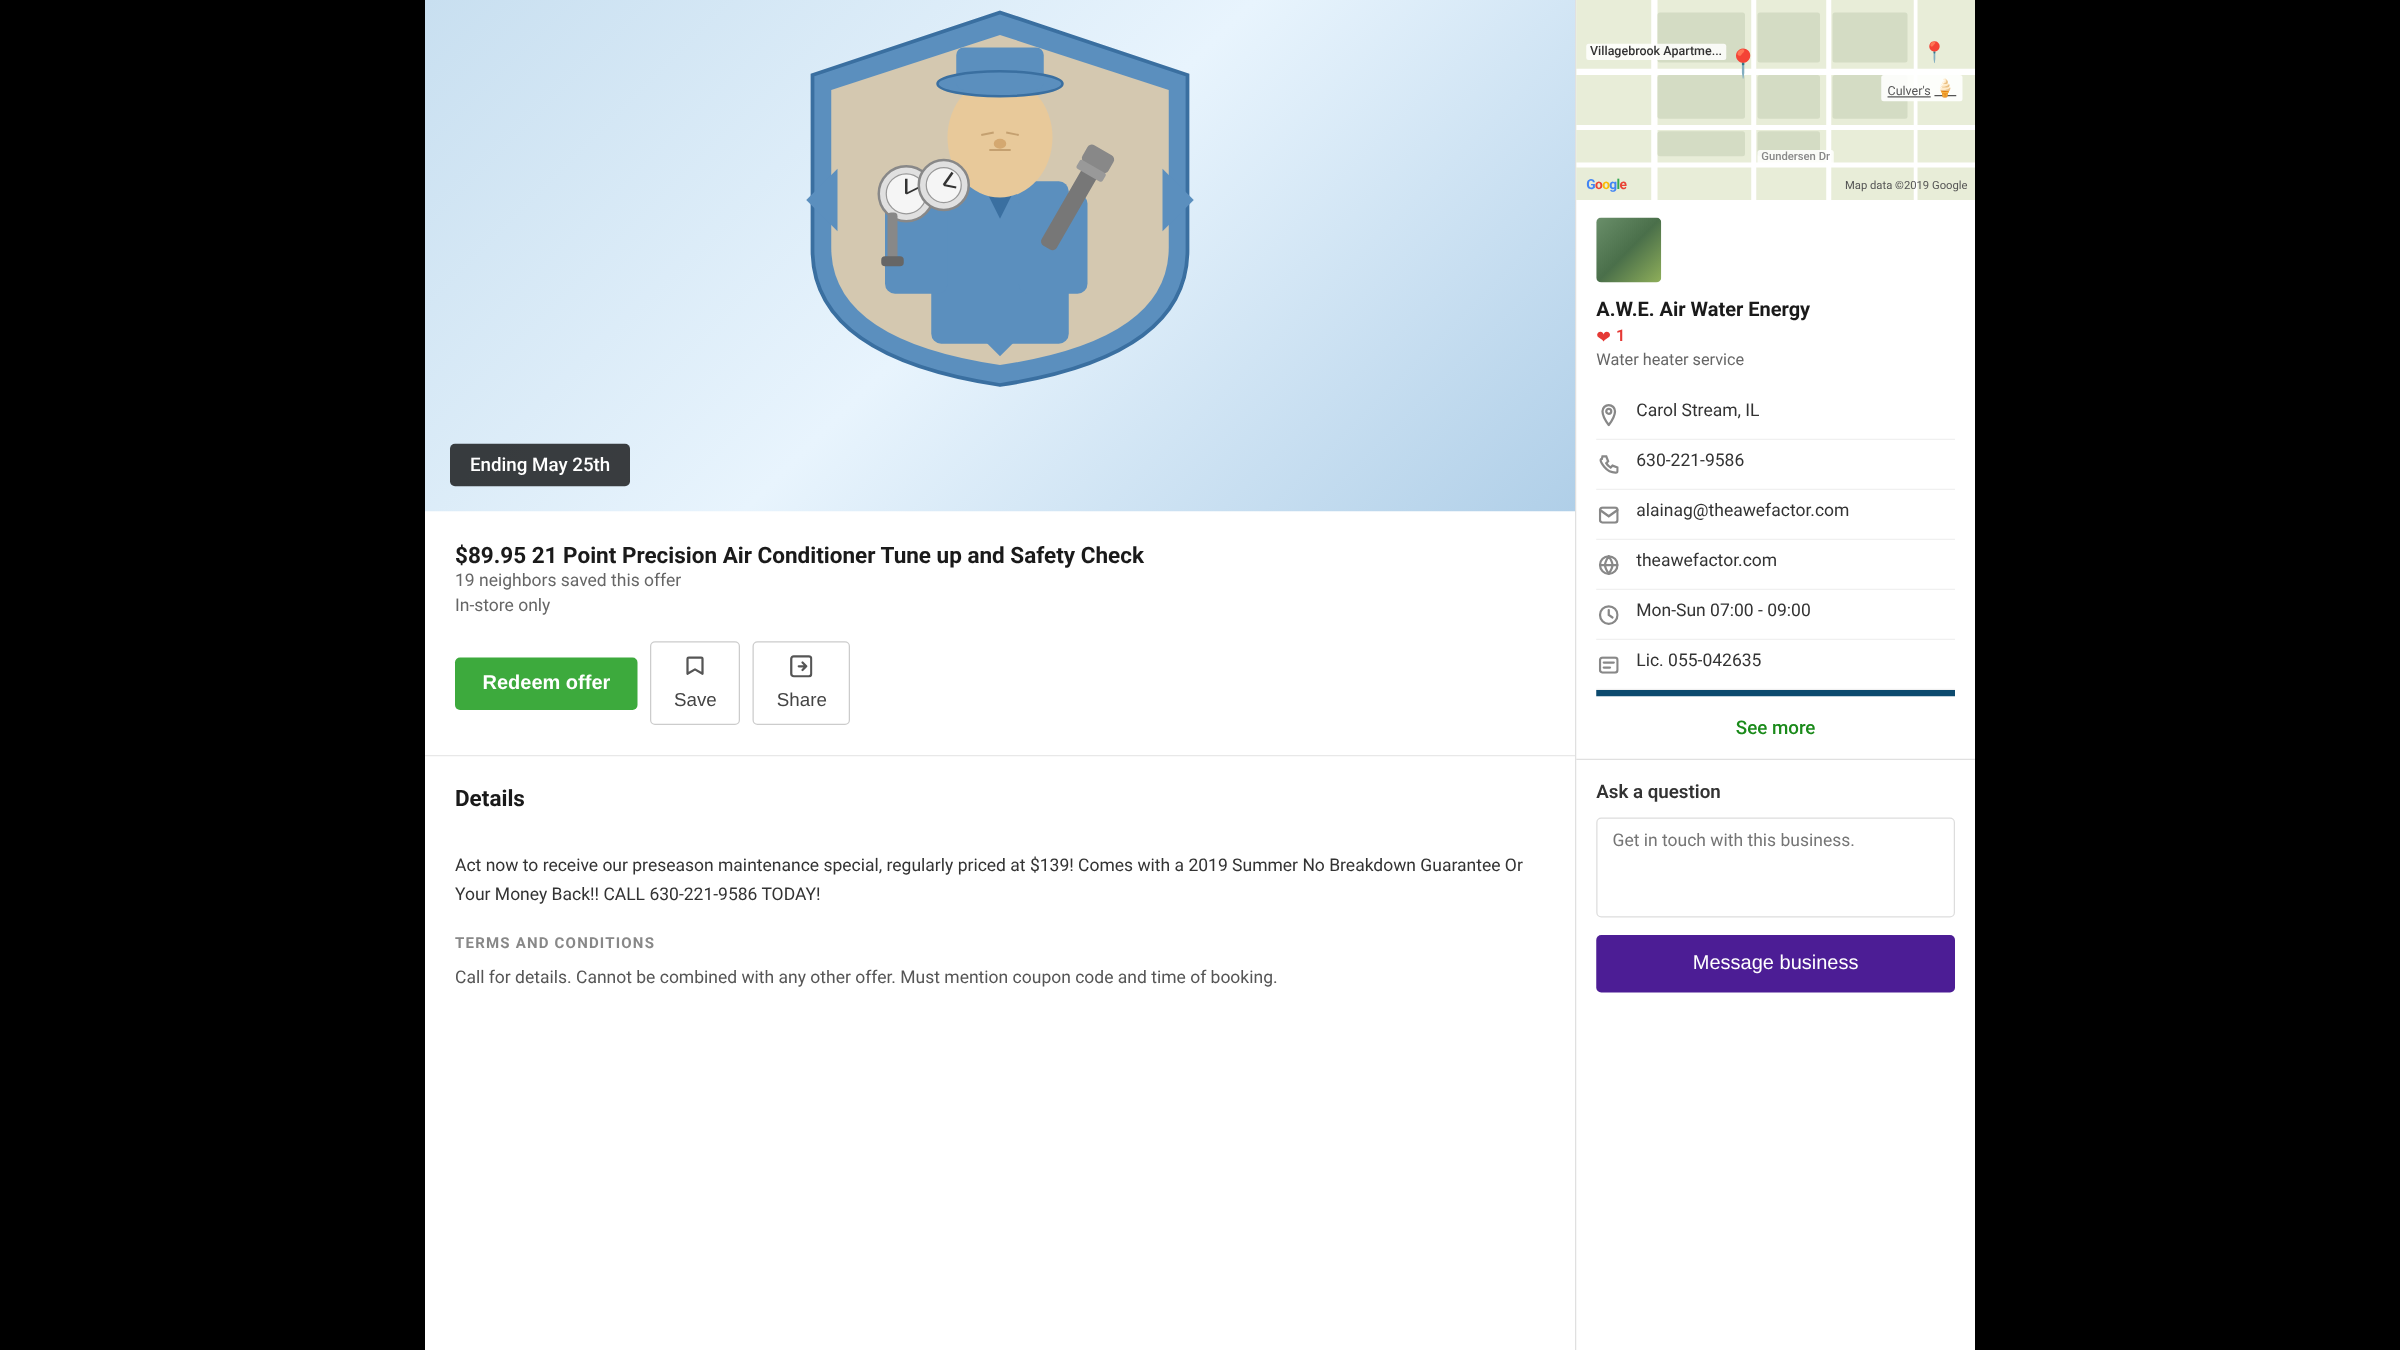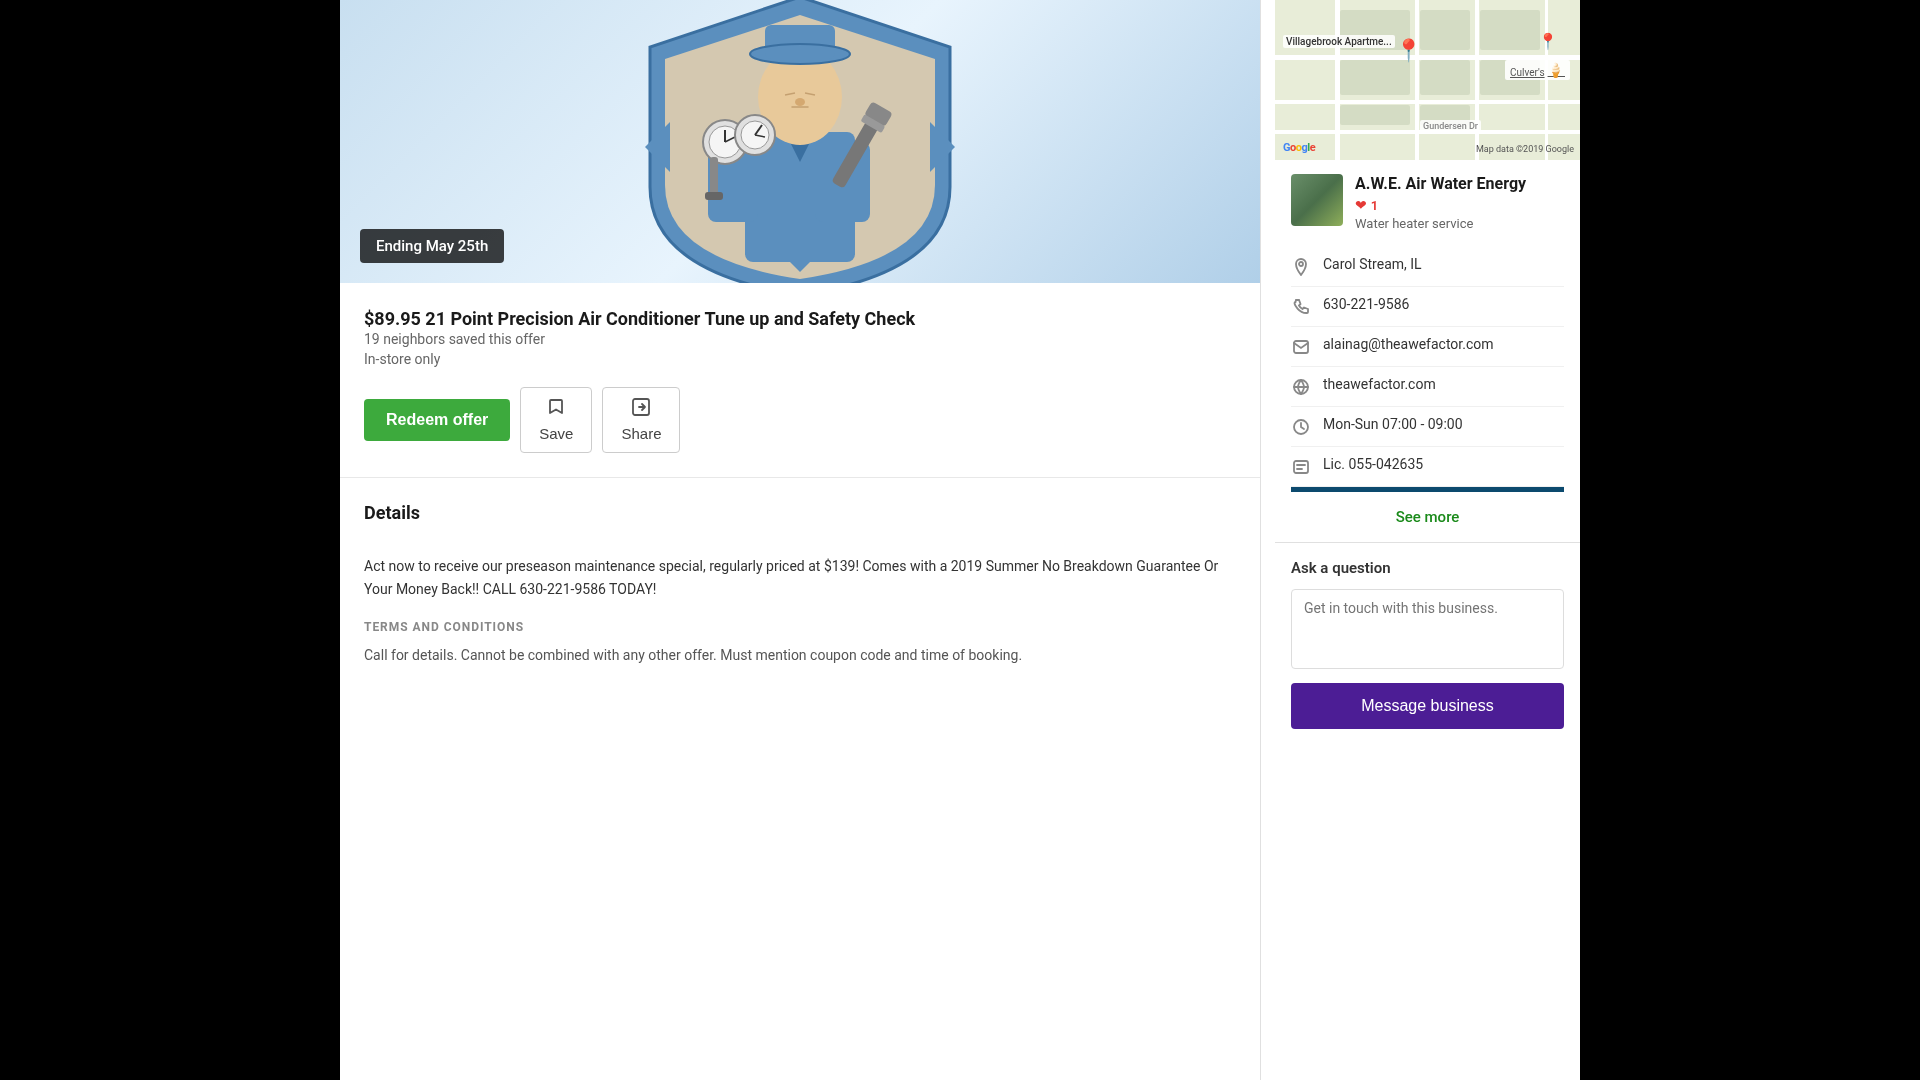--- a/index.html
+++ b/index.html
@@ -22,25 +22,24 @@
     
     .main-col {
       flex: 1;
       background: #fff;
       min-width: 0;
     }
     
     .hero-area {
       position: relative;
       width: 100%;
-      height: 283px;
+      height: 409px;
       background: linear-gradient(135deg, #c8dff0 0%, #e8f4fd 50%, #b0cfe8 100%);
       overflow: hidden;
       display: flex;
-      align-items: center;
       justify-content: center;
     }
     .hero-shield {
       width: 340px;
       height: 310px;
       position: relative;
     }
     .ending-badge {
       position: absolute;
       bottom: 20px;
@@ -132,21 +131,20 @@
       color: #555;
       line-height: 1.6;
     }
 
     
     .sidebar {
       width: 320px;
       flex-shrink: 0;
       border-left: 1px solid #e0e0e0;
       background: #fff;
-      padding-left: 14px;
     }
     
     .map-container {
       width: 100%;
       height: 160px;
       background: #e8f0e0;
       position: relative;
       overflow: hidden;
     }
     .map-bg {
@@ -220,20 +218,21 @@
     }
     
     .business-card {
       padding: 14px 16px 0 16px;
     }
     .business-header {
       display: flex;
       align-items: flex-start;
       gap: 12px;
       margin-bottom: 16px;
+      flex-direction: column;
     }
     .business-img {
       width: 52px;
       height: 52px;
       border-radius: 4px;
       overflow: hidden;
       background: #8fa88c;
       flex-shrink: 0;
     }
     .business-img-inner {

